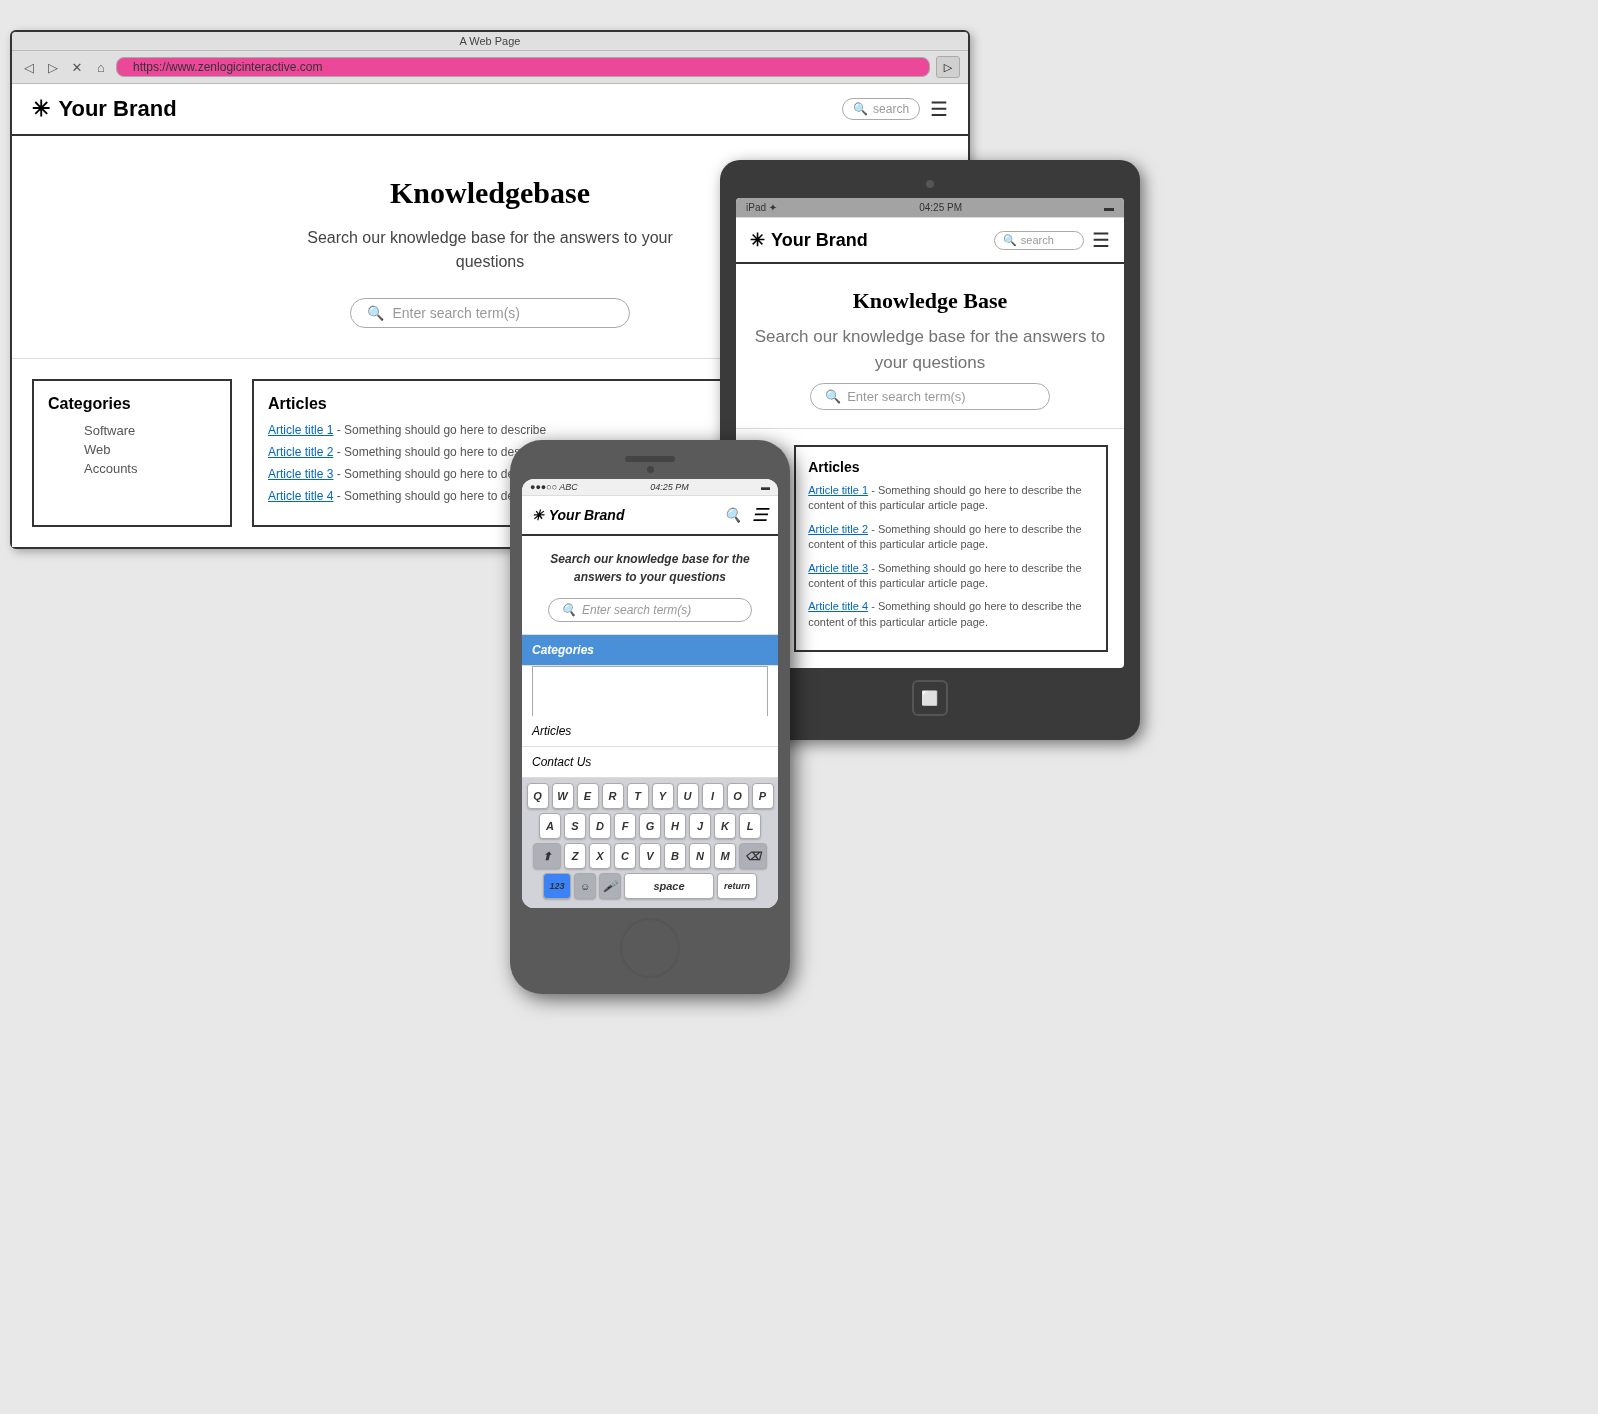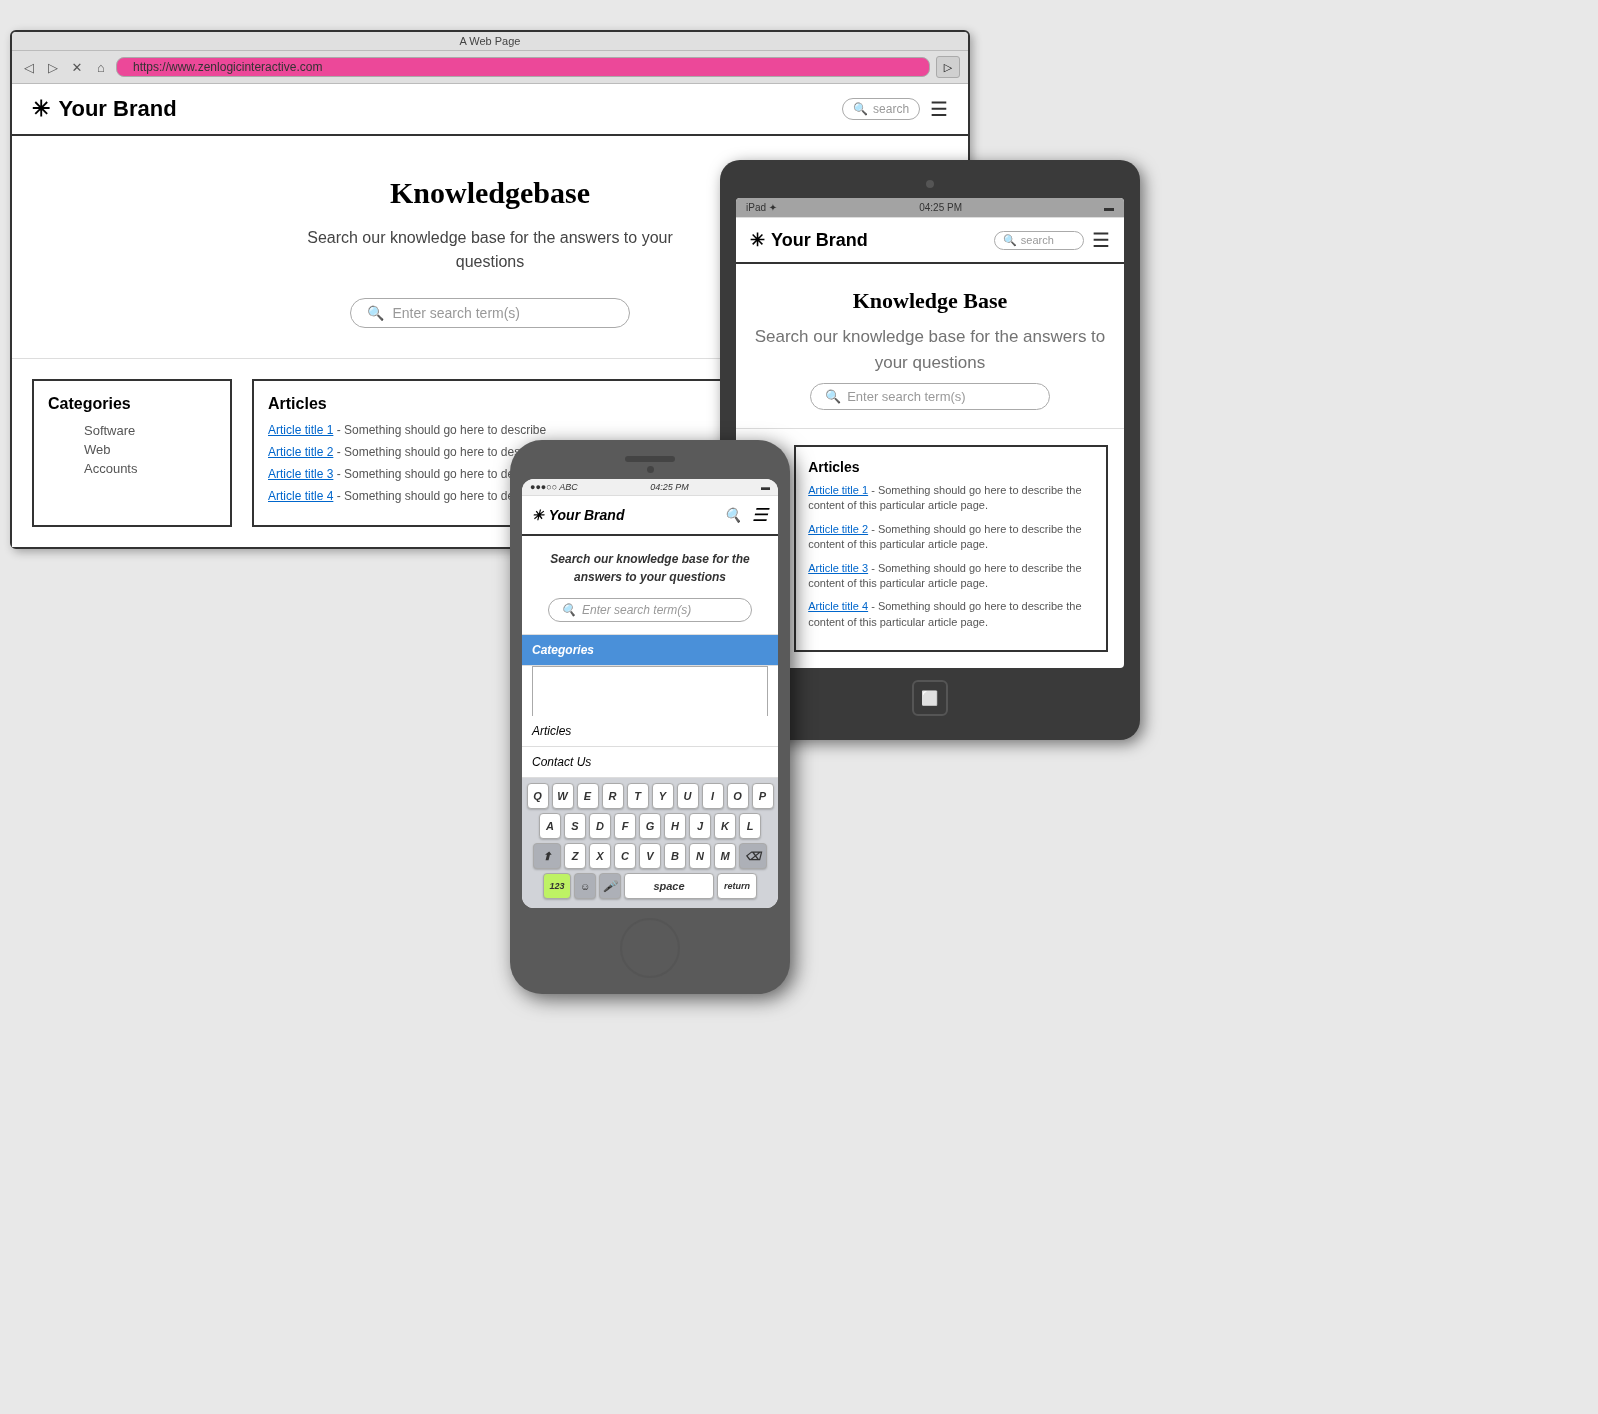--- a/index.html
+++ b/index.html
@@ -465,21 +465,21 @@
     .kb-key.shift-key {
       width: 28px;
       background: #adb0b7;
     }
     .kb-key.del-key {
       width: 28px;
       background: #adb0b7;
     }
     .kb-key.num-key {
       width: 28px;
-      background: #bef264;
+      background: #3b82f6;
       font-size: 9px;
     }
     .kb-key.emoji-key {
       background: #adb0b7;
       font-size: 10px;
     }
     .kb-key.mic-key {
       background: #adb0b7;
     }
 

